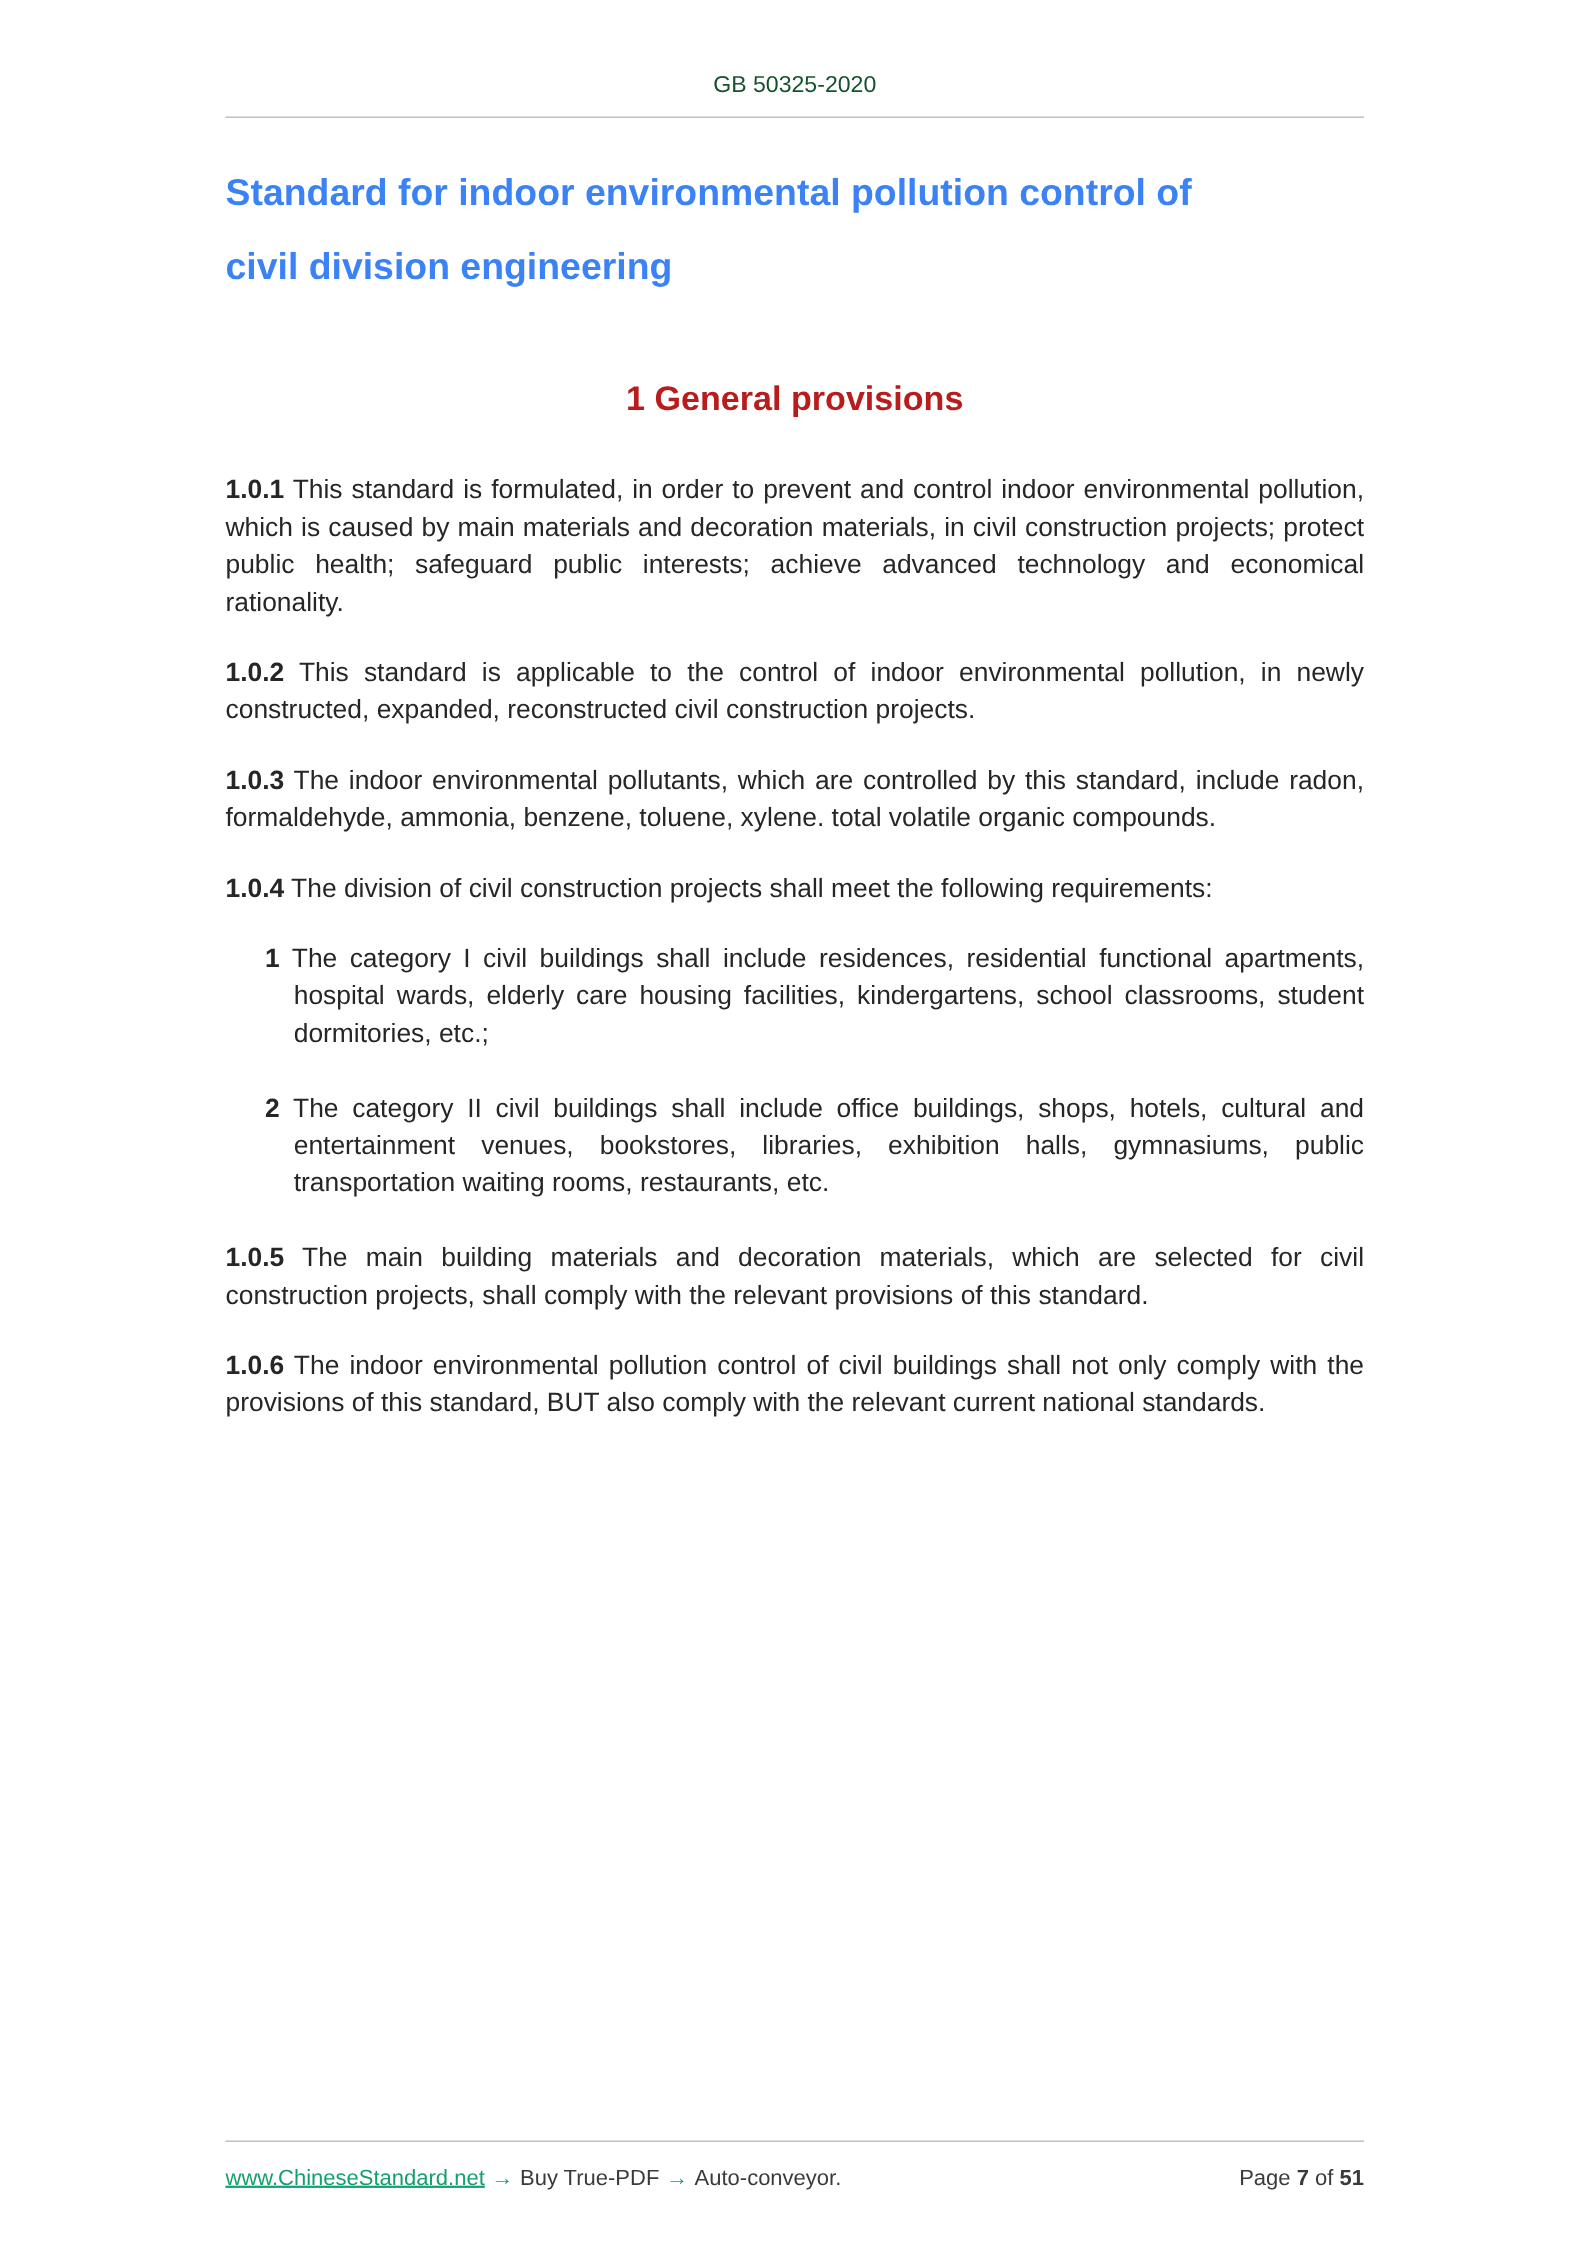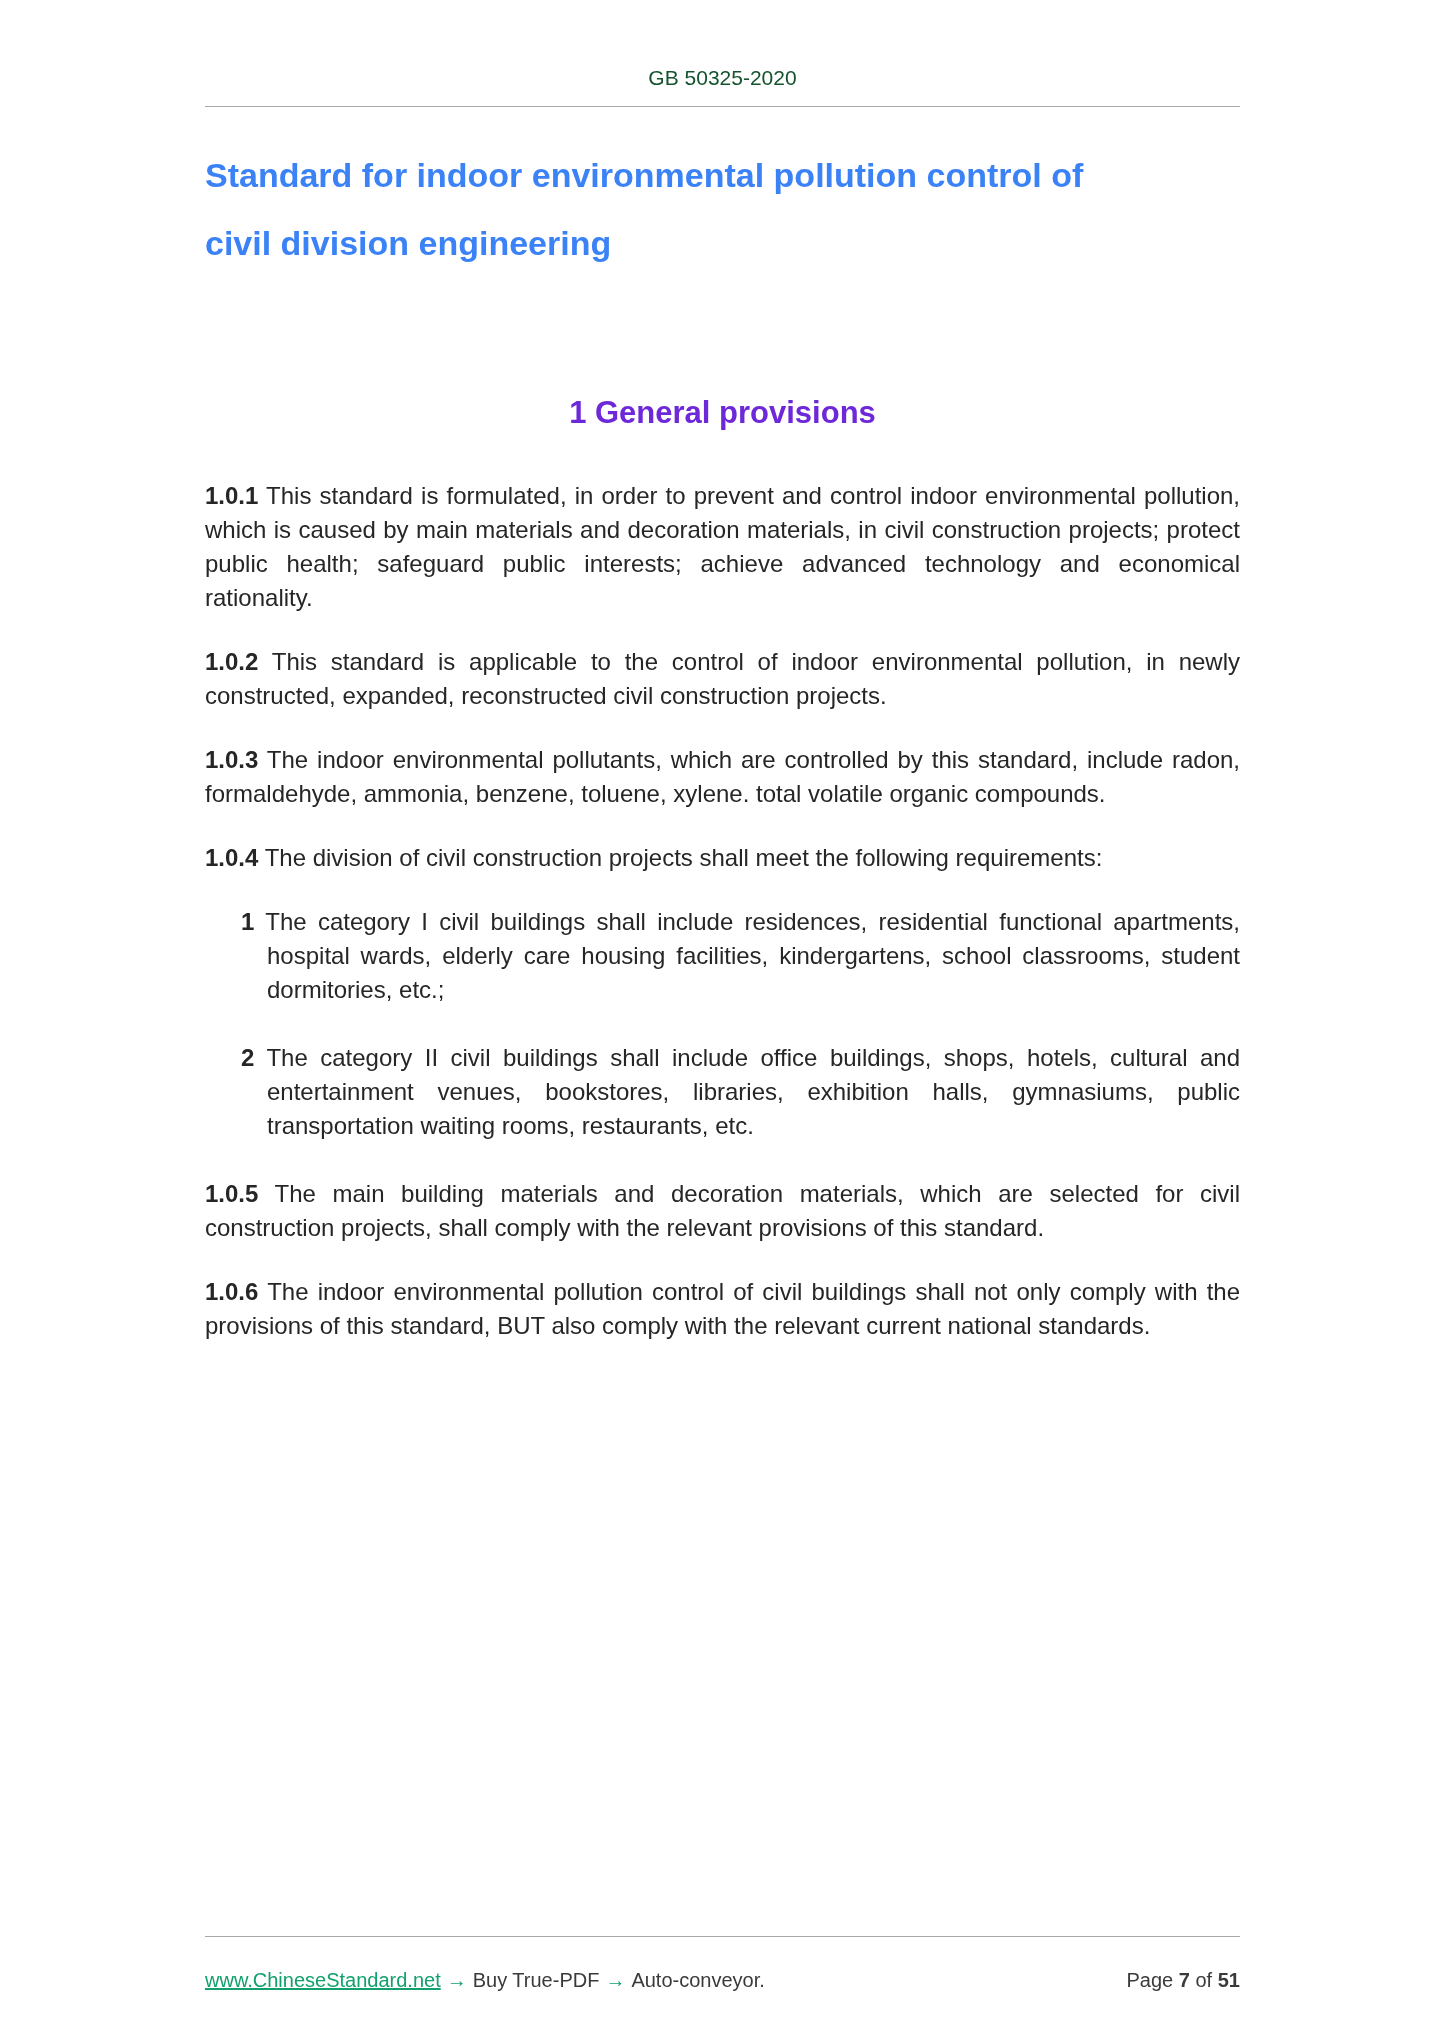--- a/index.html
+++ b/index.html
@@ -34,26 +34,26 @@
   }
   .doc-title {
     margin-top: 34px;
     text-align: left;
     font-weight: bold;
     font-size: 34px;
     line-height: 68px;
     color: #3b82f6;
   }
   .section-heading {
-    margin-top: 118px;
+    margin-top: 68px;
     margin-bottom: 48px;
     text-align: center;
     font-weight: bold;
     font-size: 31px;
-    color: #6d28d9;
+    color: #b91c1c;
   }
   .para {
     font-size: 24px;
     line-height: 34px;
     text-align: justify;
     margin: 0 0 30px 0;
   }
   .para .num {
     font-weight: bold;
   }
@@ -67,21 +67,21 @@
   }
   .list-item .num {
     font-weight: bold;
   }
   .footer {
     position: absolute;
     left: 205px;
     right: 205px;
     bottom: 52px;
     border-top: 1px solid #a8a8a8;
-    padding-top: 32px;
+    padding-top: 22px;
     display: flex;
     justify-content: space-between;
     align-items: baseline;
     font-size: 20px;
     color: #3a3a3a;
   }
   .footer-left {
     white-space: nowrap;
   }
   .footer-link {

